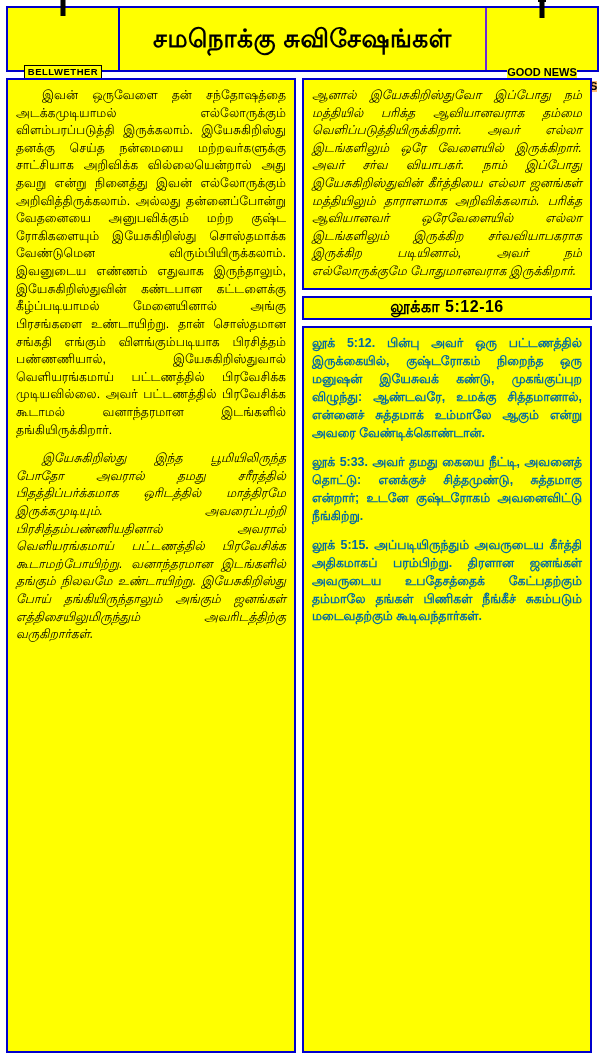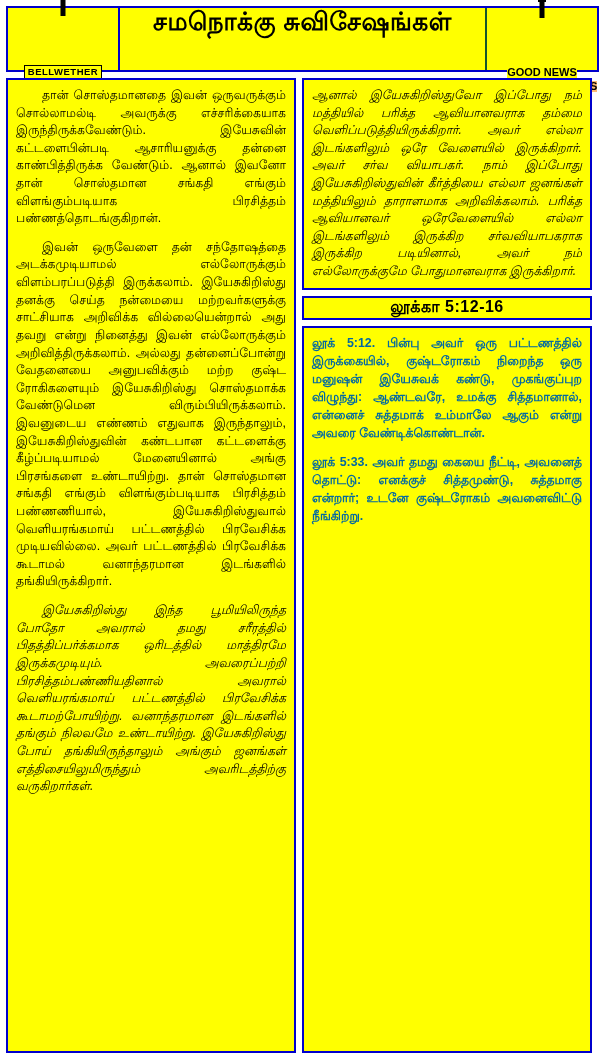--- a/index.html
+++ b/index.html
@@ -35,21 +35,21 @@
     border-right: 2px solid #0000cc;
     box-sizing: border-box;
     display: flex;
     flex-direction: column;
     align-items: center;
     justify-content: center;
     padding: 2px;
   }
   .logo-box.right {
     border-right: none;
-    border-left: 2px solid #14532d;
+    border-left: 2px solid #6d28d9;
   }
   .logo-name {
     font-size: 9.5px;
     font-weight: bold;
     letter-spacing: 0.5px;
     color: #000000;
     text-align: right;
     background: #ffff00;
     border: 1px solid #000000;
     padding: 1px 3px;
@@ -85,21 +85,21 @@
     position: relative;
     margin: 0 auto 1px auto;
   }
   .torch svg { display: block; }
 
   .title-box {
     flex: 1;
     display: flex;
     flex-direction: column;
     align-items: center;
-    justify-content: flex-start;
+    justify-content: center;
     text-align: center;
   }
   .title-ta {
     font-size: 25px;
     font-weight: bold;
     color: #000000;
     line-height: 1.1;
     letter-spacing: 0.5px;
   }
   .title-en {
@@ -203,35 +203,35 @@
       <div class="logo-name plain">GOOD NEWS</div>
       <div class="logo-sub plain">PUBLISHERS</div>
     </div>
 
   </div>
 
   <div class="columns">
 
     <div class="col">
       <div class="panel grow">
-        <p class="para">தான் சொஸ்தமானதை இவன் ஒருவருக்கும் சொல்லாமல்டி அவருக்கு எச்சரிக்கையாக இருந்திருக்கவேண்டும். இயேசுவின் கட்டளைபின்படி ஆசாரியனுக்கு தன்னை காண்பித்திருக்க வேண்டும். ஆனால் இவனோ தான் சொஸ்தமான சங்கதி எங்கும் விளங்கும்படியாக பிரசித்தம் பண்ணத்தொடங்குகிறான்.</p>
         <p class="para">இவன் ஒருவேளை தன் சந்தோஷத்தை அடக்கமுடியாமல் எல்லோருக்கும் விளம்பரப்படுத்தி இருக்கலாம். இயேசுகிறிஸ்து தனக்கு செய்த நன்மையை மற்றவர்களுக்கு சாட்சியாக அறிவிக்க வில்லையென்றால் அது தவறு என்று நினைத்து இவன் எல்லோருக்கும் அறிவித்திருக்கலாம். அல்லது தன்னைப்போன்று வேதனையை அனுபவிக்கும் மற்ற குஷ்ட ரோகிகளையும் இயேசுகிறிஸ்து சொஸ்தமாக்க வேண்டுமென விரும்பியிருக்கலாம். இவனுடைய எண்ணம் எதுவாக இருந்தாலும், இயேசுகிறிஸ்துவின் கண்டபான கட்டளைக்கு கீழ்ப்படியாமல் மேனையினால் அங்கு பிரசங்களை உண்டாயிற்று. தான் சொஸ்தமான சங்கதி எங்கும் விளங்கும்படியாக பிரசித்தம் பண்ணணியால், இயேசுகிறிஸ்துவால் வெளியரங்கமாய் பட்டணத்தில் பிரவேசிக்க முடியவில்லை. அவர் பட்டணத்தில் பிரவேசிக்க கூடாமல் வனாந்தரமான இடங்களில் தங்கியிருக்கிறார்.</p>
         <p class="para">இயேசுகிறிஸ்து இந்த பூமியிலிருந்த போதோ அவரால் தமது சரீரத்தில் பிதத்திப்பர்க்கமாக ஒரிடத்தில் மாத்திரமே இருக்கமுடியும். அவரைப்பற்றி பிரசித்தம்பண்ணியதினால் அவரால் வெளியரங்கமாய் பட்டணத்தில் பிரவேசிக்க கூடாமற்போயிற்று. வனாந்தரமான இடங்களில் தங்கும் நிலவமே உண்டாயிற்று. இயேசுகிறிஸ்து போய் தங்கியிருந்தாலும் அங்கும் ஜனங்கள் எத்திசையிலுமிருந்தும் அவரிடத்திற்கு வருகிறார்கள்.</p>
       </div>
     </div>
 
     <div class="col">
       <div class="panel">
         <p class="para noindent">ஆனால் இயேசுகிறிஸ்துவோ இப்போது நம் மத்தியில் பரிக்த ஆவியானவராக தம்மை வெளிப்படுத்தியிருக்கிறார். அவர் எல்லா இடங்களிலும் ஒரே வேளையில் இருக்கிறார். அவர் சர்வ வியாபகர். நாம் இப்போது இயேசுகிறிஸ்துவின் கீர்த்தியை எல்லா ஜனங்கள் மத்தியிலும் தாராளமாக அறிவிக்கலாம். பரிக்த ஆவியானவர் ஒரேவேளையில் எல்லா இடங்களிலும் இருக்கிற சர்வவியாபகராக இருக்கிற படியினால், அவர் நம் எல்லோருக்குமே போதுமானவராக இருக்கிறார்.</p>
       </div>
 
       <div class="ref-box">
         <span class="ref-text">லூக்கா 5:12-16</span>
       </div>
 
       <div class="panel grow">
         <p class="verse">லூக் 5:12. பின்பு அவர் ஒரு பட்டணத்தில் இருக்கையில், குஷ்டரோகம் நிறைந்த ஒரு மனுஷன் இயேசுவக் கண்டு, முகங்குப்புற விழுந்து: ஆண்டவரே, உமக்கு சித்தமானால், என்னைச் சுத்தமாக் உம்மாலே ஆகும் என்று அவரை வேண்டிக்கொண்டான்.</p>
         <p class="verse">லூக் 5:33. அவர் தமது கையை நீட்டி, அவனைத் தொட்டு: எனக்குச் சித்தமுண்டு, சுத்தமாகு என்றார்; உடனே குஷ்டரோகம் அவனைவிட்டு நீங்கிற்று.</p>
+        <p class="verse">லூக் 5:15. அப்படியிருந்தும் அவருடைய கீர்த்தி அதிகமாகப் பரம்பிற்று. திரளான ஜனங்கள் அவருடைய உபதேசத்தைக் கேட்பதற்கும் தம்மாலே தங்கள் பிணிகள் நீங்கீச் சுகம்படும் மடைவதற்கும் கூடிவந்தார்கள்.</p>
       </div>
     </div>
 
   </div>
 </div>
 
 </body></html>

